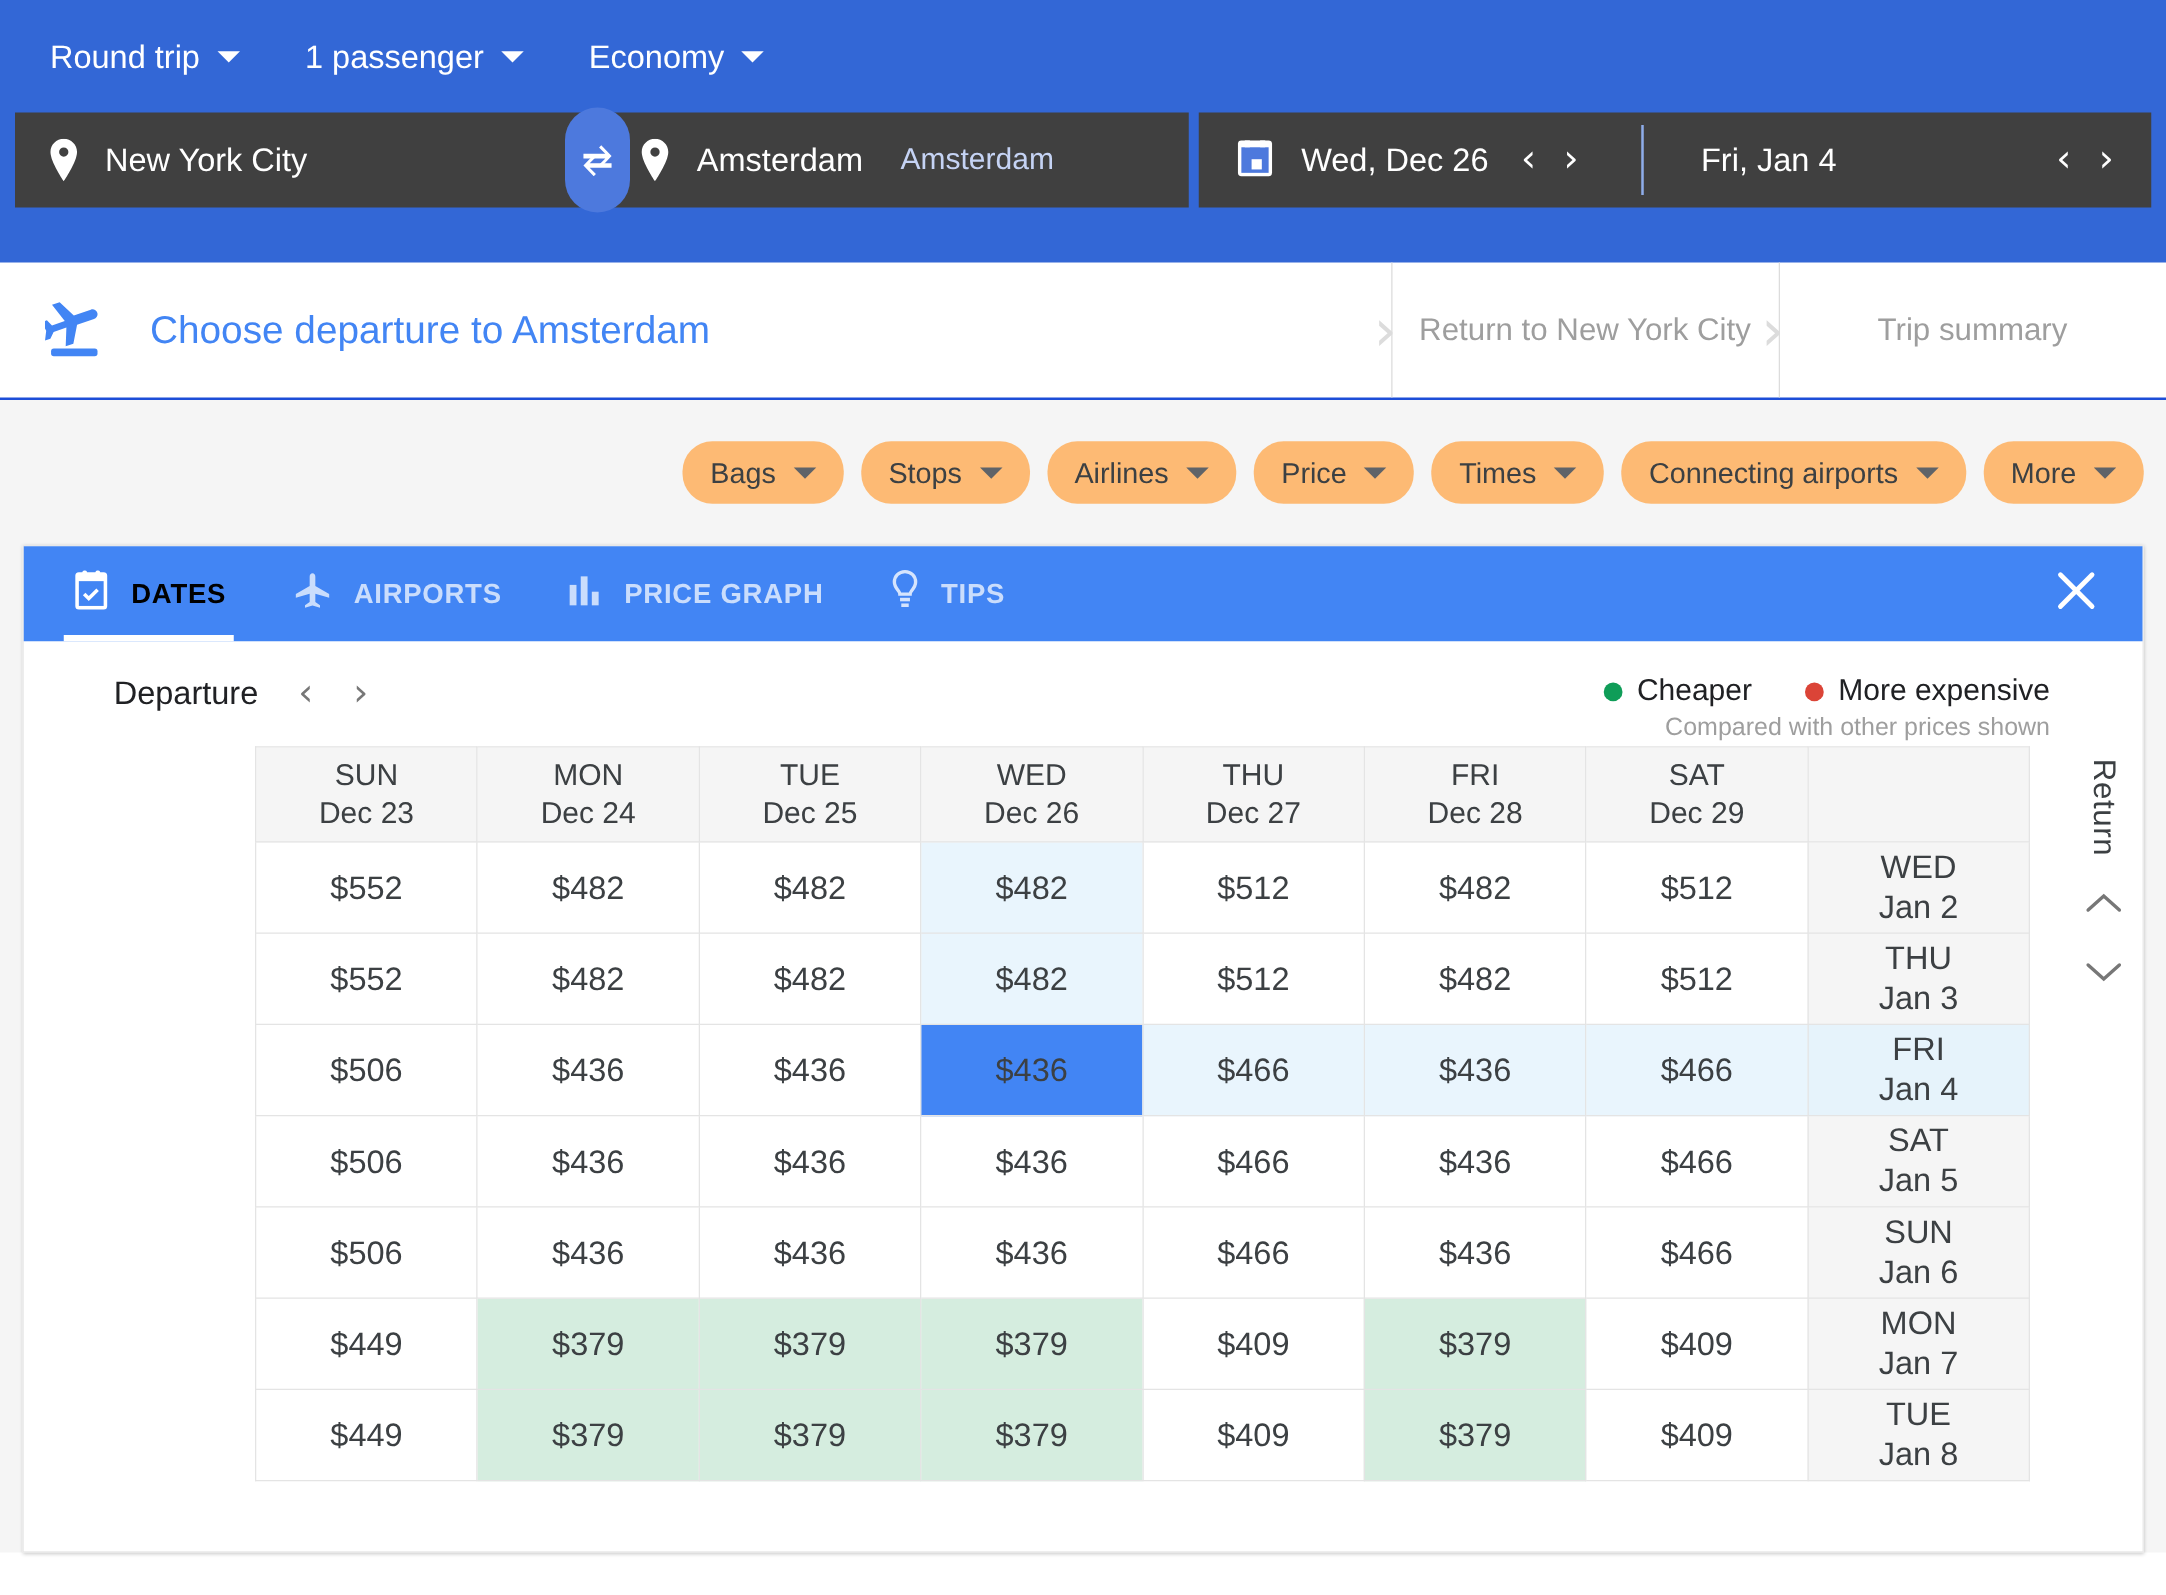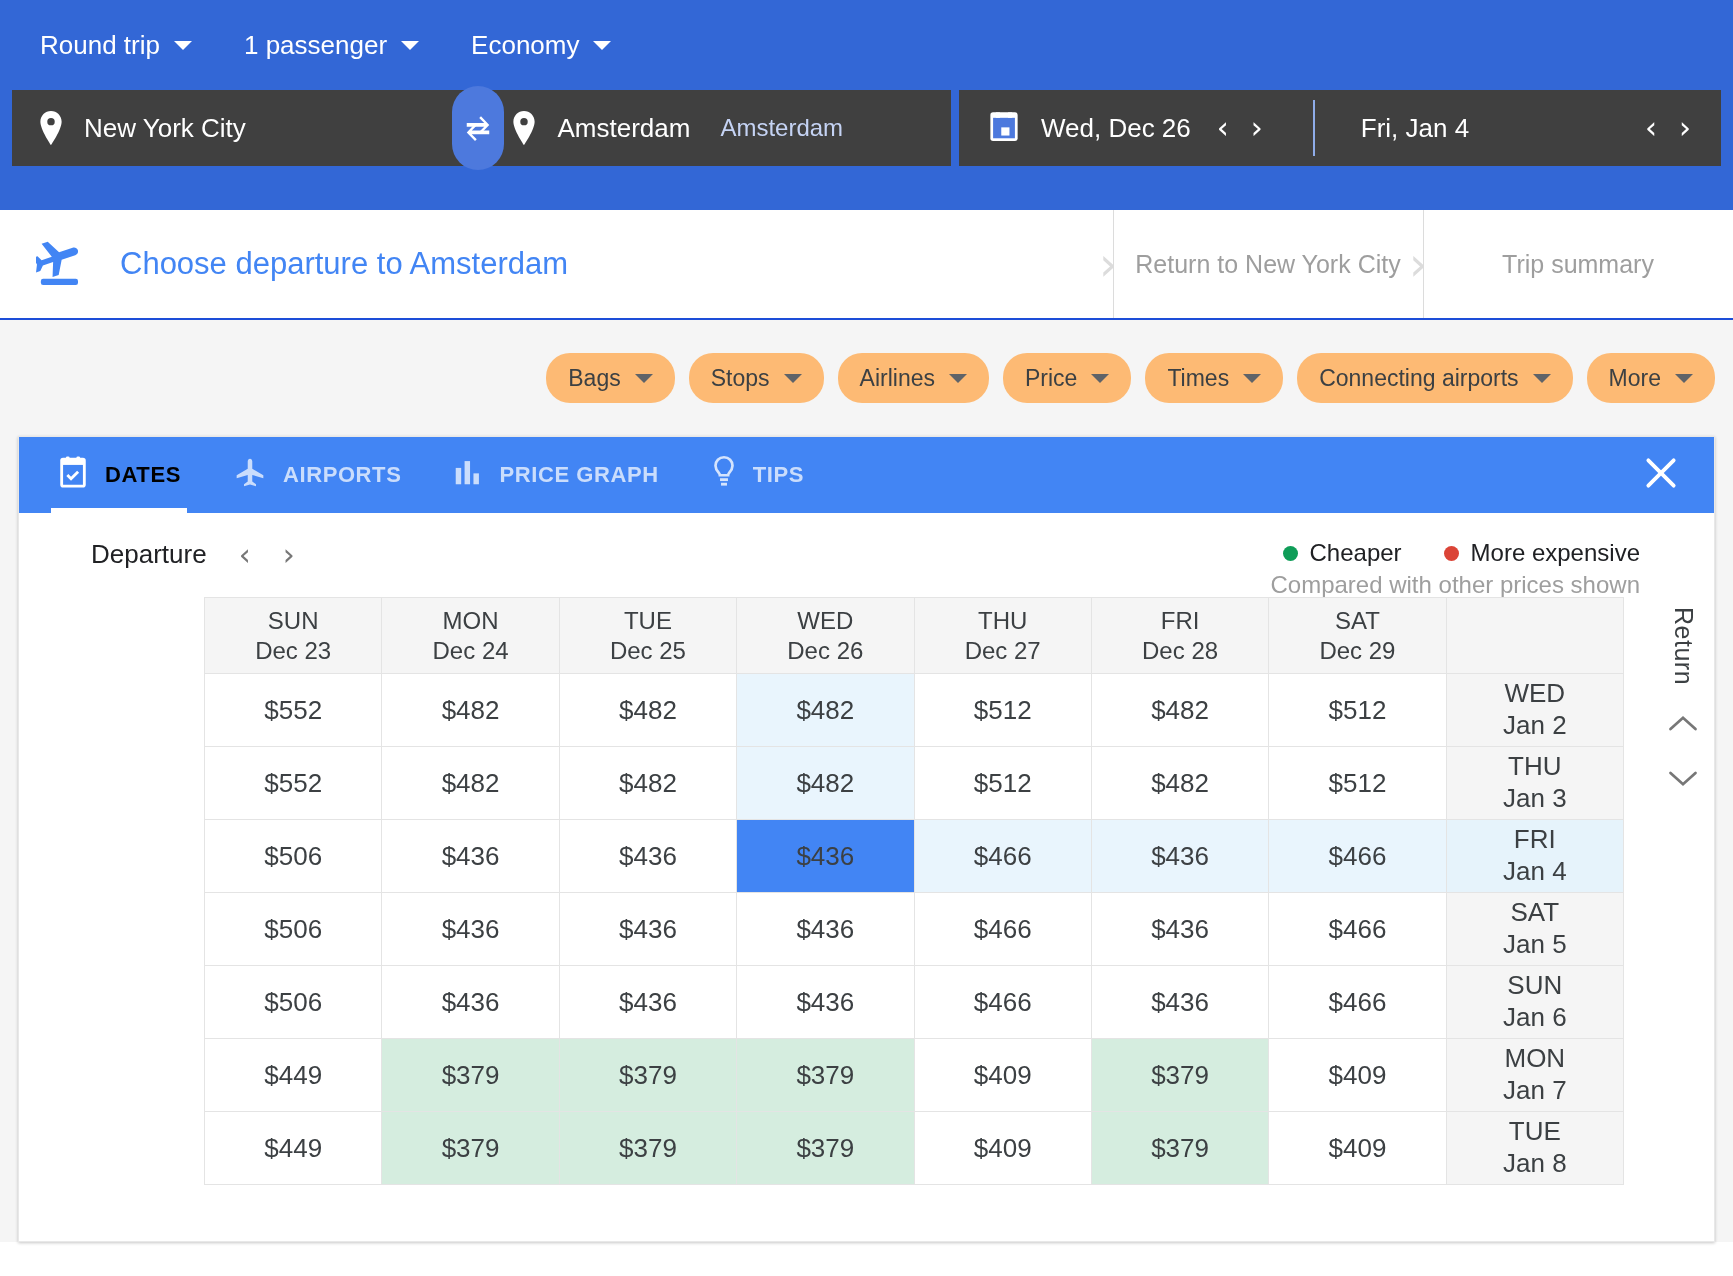--- a/index.html
+++ b/index.html
@@ -275,21 +275,21 @@
     align-items: center;
     justify-content: flex-end;
     gap: 12px;
     font-size: 24px;
     color: #202124;
   }
   .dot { width: 15px; height: 15px; border-radius: 50%; display: inline-block; }
   .dot-green { background: #0f9d58; }
   .dot-red { background: #db4437; }
   .legend-sub {
-    font-size: 24px;
+    font-size: 20px;
     color: #9e9e9e;
     margin-top: 4px;
   }
   .legend-gap { width: 18px; display: inline-block; }
 
   
   .grid-area {
     display: flex;
     padding: 0 0 0 52px;
     justify-content: flex-end;

